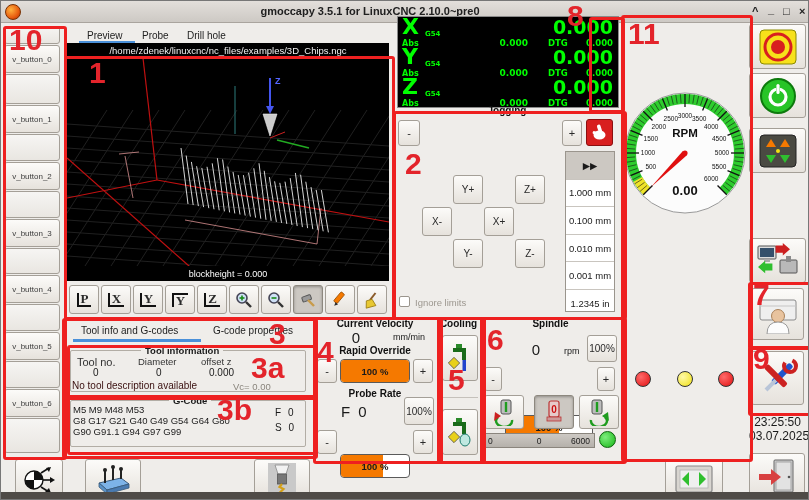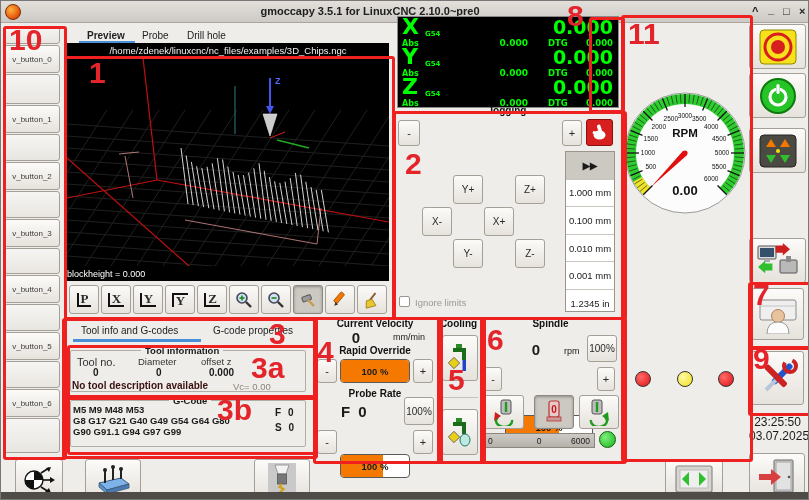--- a/index.html
+++ b/index.html
@@ -1,19 +1,19 @@
 <!DOCTYPE html>
 <html><head>
 <meta charset="utf-8">
 <style>
   html,body{margin:0;padding:0;background:#888}
   #screen{position:relative;width:809px;height:500px;background:#efedea;font-family:"Liberation Sans",sans-serif;
           font-size:10px;color:#1a1a1a;overflow:hidden;border:1px solid #777;box-sizing:border-box}
   .abs{position:absolute;box-sizing:border-box}
-  .bold{font-weight:bold}
+  .bold{font-weight:normal}
   
   .titlebar{left:0;top:0;width:809px;height:22px;background:linear-gradient(#e3dfdb,#cdc9c4);border-bottom:1px solid #a9a49e}
   .title-text{left:0;top:4px;width:738px;text-align:center;font-weight:bold;font-size:11px;color:#202020}
   .win-ctl{font-size:11px;color:#222;font-weight:bold}
   
   .btn{background:linear-gradient(#fcfbf9,#e6e2dc);border:1px solid #a49f97;border-radius:3px;
        display:flex;align-items:center;justify-content:center;color:#2a2a2a;cursor:default}
   .btn.pressed{background:#ccc8c2;border-color:#8d887f;box-shadow:inset 0 1px 3px rgba(0,0,0,.3)}
   .btn.flat{background:linear-gradient(#f6f5f3,#e9e6e1)}
   
@@ -176,21 +176,21 @@
       <g>
         <line x1="168" y1="28" x2="168" y2="76" stroke="#2d7d7d" stroke-width="1"></line>
         <line x1="203" y1="20" x2="203" y2="48" stroke="#4455ee" stroke-width="2"></line>
         <polygon points="199,48 207,48 203,56" fill="#4455ee"></polygon>
         <text x="208" y="26" font-size="9" fill="#5566ff" font-weight="bold">Z</text>
         <polygon points="196,56 210,56 203,78" fill="#cccccc" stroke="#eeeeee" stroke-width="0.6"></polygon>
         <line x1="210" y1="82" x2="242" y2="90" stroke="#22aa22" stroke-width="1.6"></line>
         <line x1="203" y1="80" x2="218" y2="74" stroke="#cc2222" stroke-width="1"></line>
       </g>
     </svg>
-    <div class="abs" style="left:0;top:226px;width:322px;text-align:left;color:#ffffff;font-size:9px">blockheight = 0.000</div>
+    <div class="abs" style="left:0;top:226px;width:322px;text-align:center;color:#ffffff;font-size:9px">blockheight = 0.000</div>
   </div>
 
   <div class="abs btn" style="left:68px;top:284px;width:30px;height:29px">
     <span class="vl">P</span>
   </div>
   <div class="abs btn" style="left:100px;top:284px;width:30px;height:29px">
     <span class="vl">X</span>
   </div>
   <div class="abs btn" style="left:132px;top:284px;width:30px;height:29px">
     <span class="vl">Y</span>

